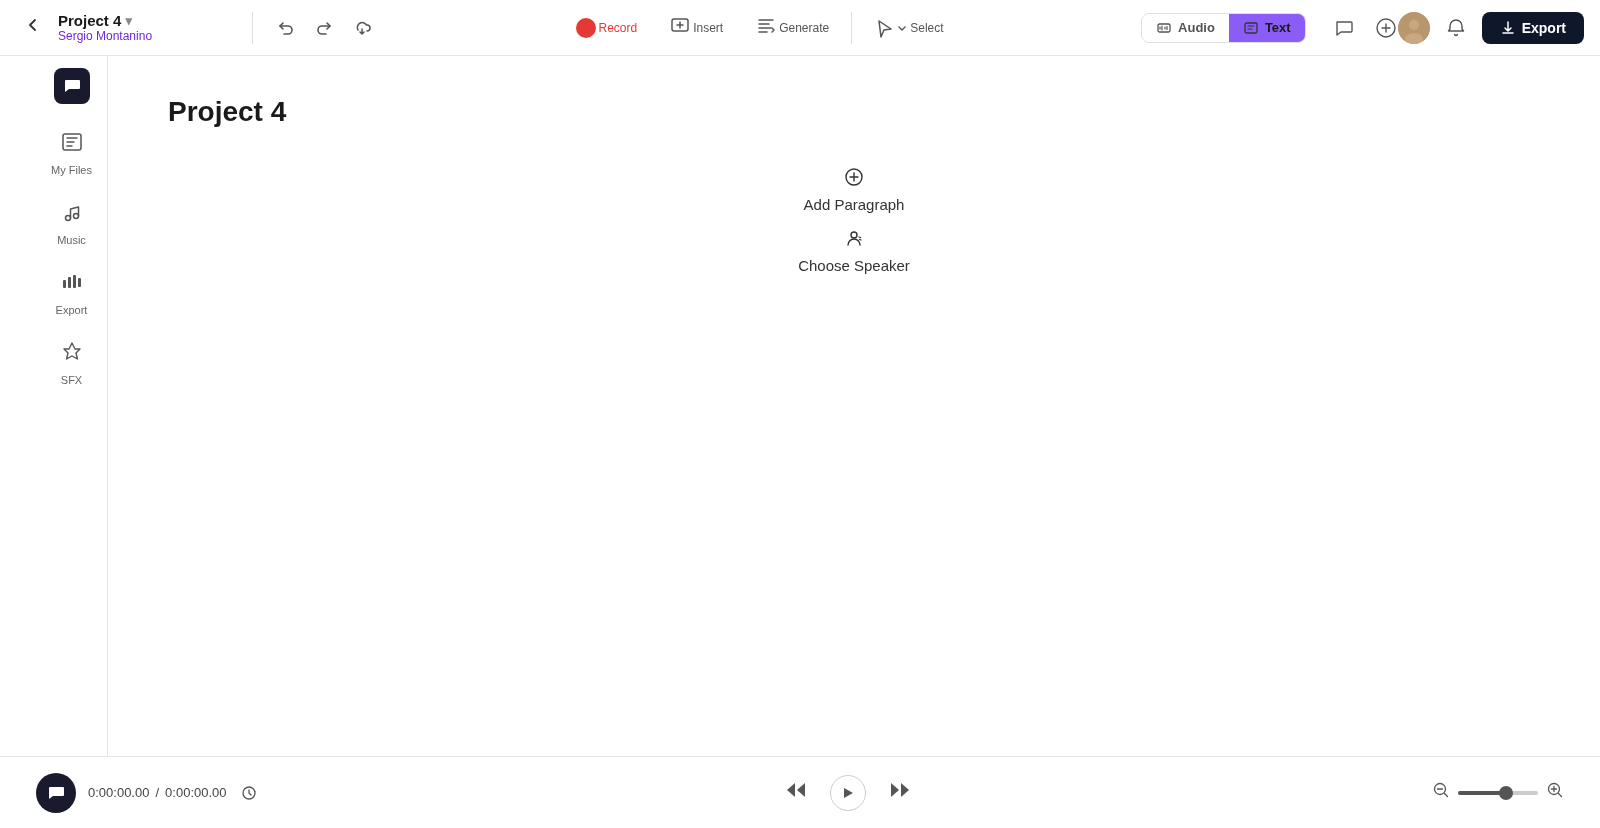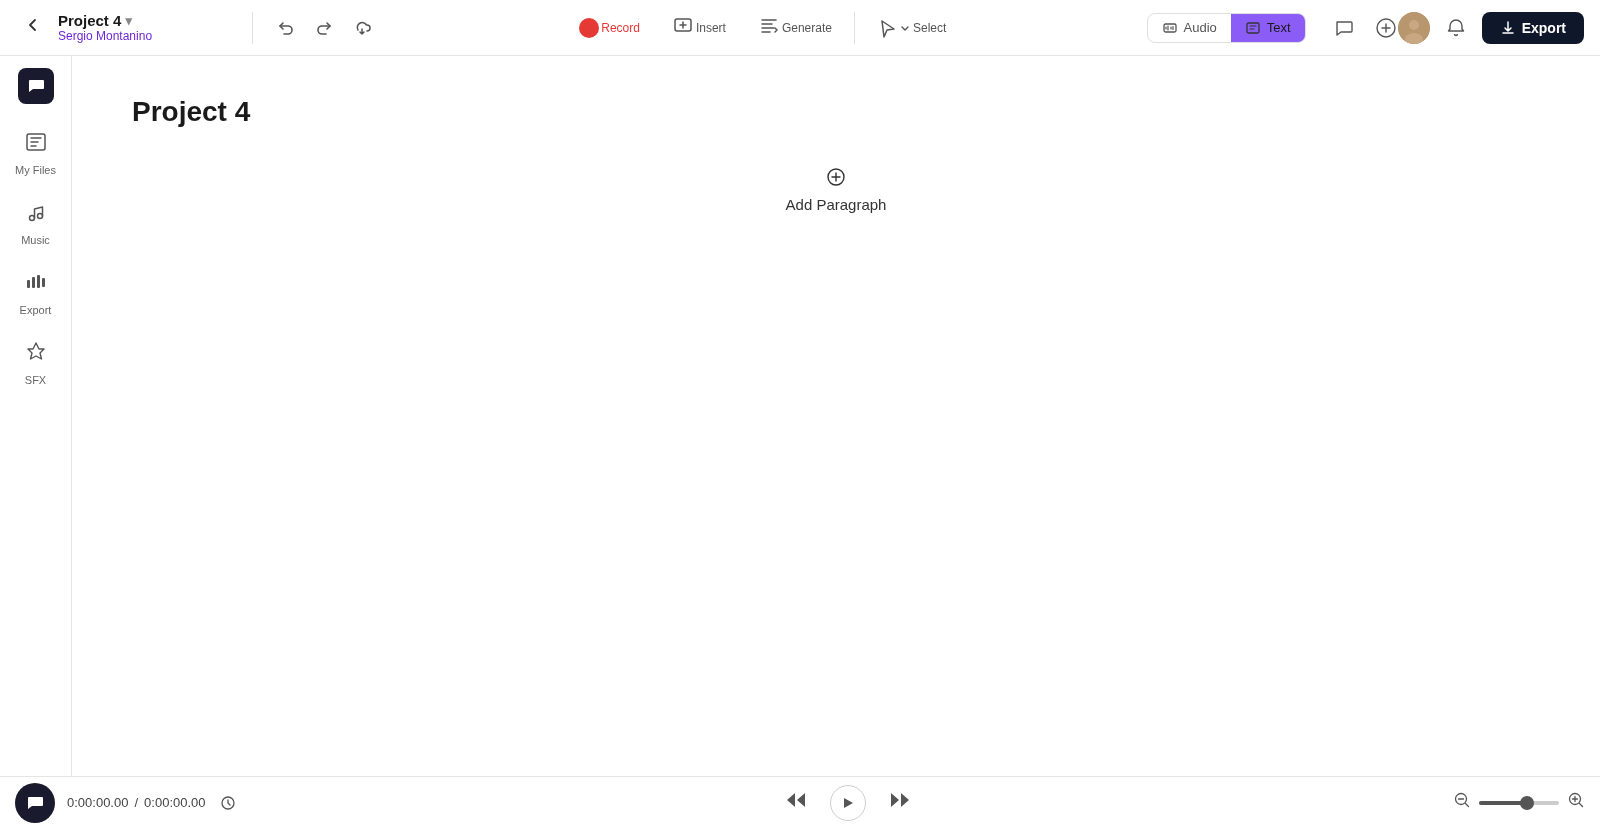--- a/index.html
+++ b/index.html
@@ -120,21 +120,21 @@
     }
     .toggle-btn {
       display: flex;
       align-items: center;
       gap: 6px;
       padding: 6px 14px;
       background: none;
       border: none;
       cursor: pointer;
       font-size: 13px;
-      font-weight: 400;
+      font-weight: 700;
       color: #555;
     }
     .toggle-btn.active {
       background: #8b5cf6;
       color: #1a1a1a;
     }
 
     .header-right {
       display: flex;
       align-items: center;
@@ -191,20 +191,21 @@
     
     .sidebar {
       width: 72px;
       border-right: 1px solid #e5e5e5;
       display: flex;
       flex-direction: column;
       align-items: center;
       padding: 12px 0;
       gap: 4px;
       flex-shrink: 0;
+      margin-left: 36px;
     }
     .sidebar-item {
       display: flex;
       flex-direction: column;
       align-items: center;
       gap: 4px;
       padding: 10px 8px;
       border-radius: 8px;
       cursor: pointer;
       width: 60px;
@@ -240,25 +241,25 @@
       font-size: 18px;
       color: #555;
       width: 24px;
       display: flex;
       align-items: center;
       justify-content: center;
     }
 
     
     .bottom-bar {
-      height: 52px;
+      height: 72px;
       border-top: 1px solid #e5e5e5;
       display: flex;
       align-items: center;
-      padding: 0 15px;
+      padding: 0 36px;
       gap: 12px;
       flex-shrink: 0;
       background: #fff;
     }
     .time-display {
       font-size: 13px;
       color: #444;
       font-variant-numeric: tabular-nums;
       display: flex;
       align-items: center;
@@ -548,20 +549,30 @@
     <div class="action-item">
       <div class="action-icon">
         <svg width="18" height="18" viewBox="0 0 18 18" fill="none">
           <circle cx="9" cy="9" r="8" stroke="#333" stroke-width="1.4"></circle>
           <path d="M9 5v8M5 9h8" stroke="#333" stroke-width="1.4" stroke-linecap="round"></path>
         </svg>
       </div>
       <span>Add Paragraph</span>
     </div>
 
+    <div class="action-item">
+      <div class="action-icon">
+        <svg width="18" height="18" viewBox="0 0 18 18" fill="none">
+          <circle cx="9" cy="6" r="3" stroke="#333" stroke-width="1.4"></circle>
+          <path d="M3 16c0-3.3 2.7-6 6-6s6 2.7 6 6" stroke="#333" stroke-width="1.4" stroke-linecap="round"></path>
+          <path d="M14 8l1.5.5M14.5 10.5L16 11" stroke="#333" stroke-width="1.3" stroke-linecap="round"></path>
+        </svg>
+      </div>
+      <span>Choose Speaker</span>
+    </div>
   </div>
 </div>
 
 <div class="bottom-bar">
 
   <button style="width:40px;height:40px;border-radius:50%;background:#1a1a2e;border:none;cursor:pointer;display:flex;align-items:center;justify-content:center;">
     <svg width="20" height="20" viewBox="0 0 20 20" fill="none">
       <path d="M3 4h14a1 1 0 0 1 1 1v7a1 1 0 0 1-1 1H7l-4 3V5a1 1 0 0 1 1-1z" fill="white"></path>
     </svg>
   </button>

